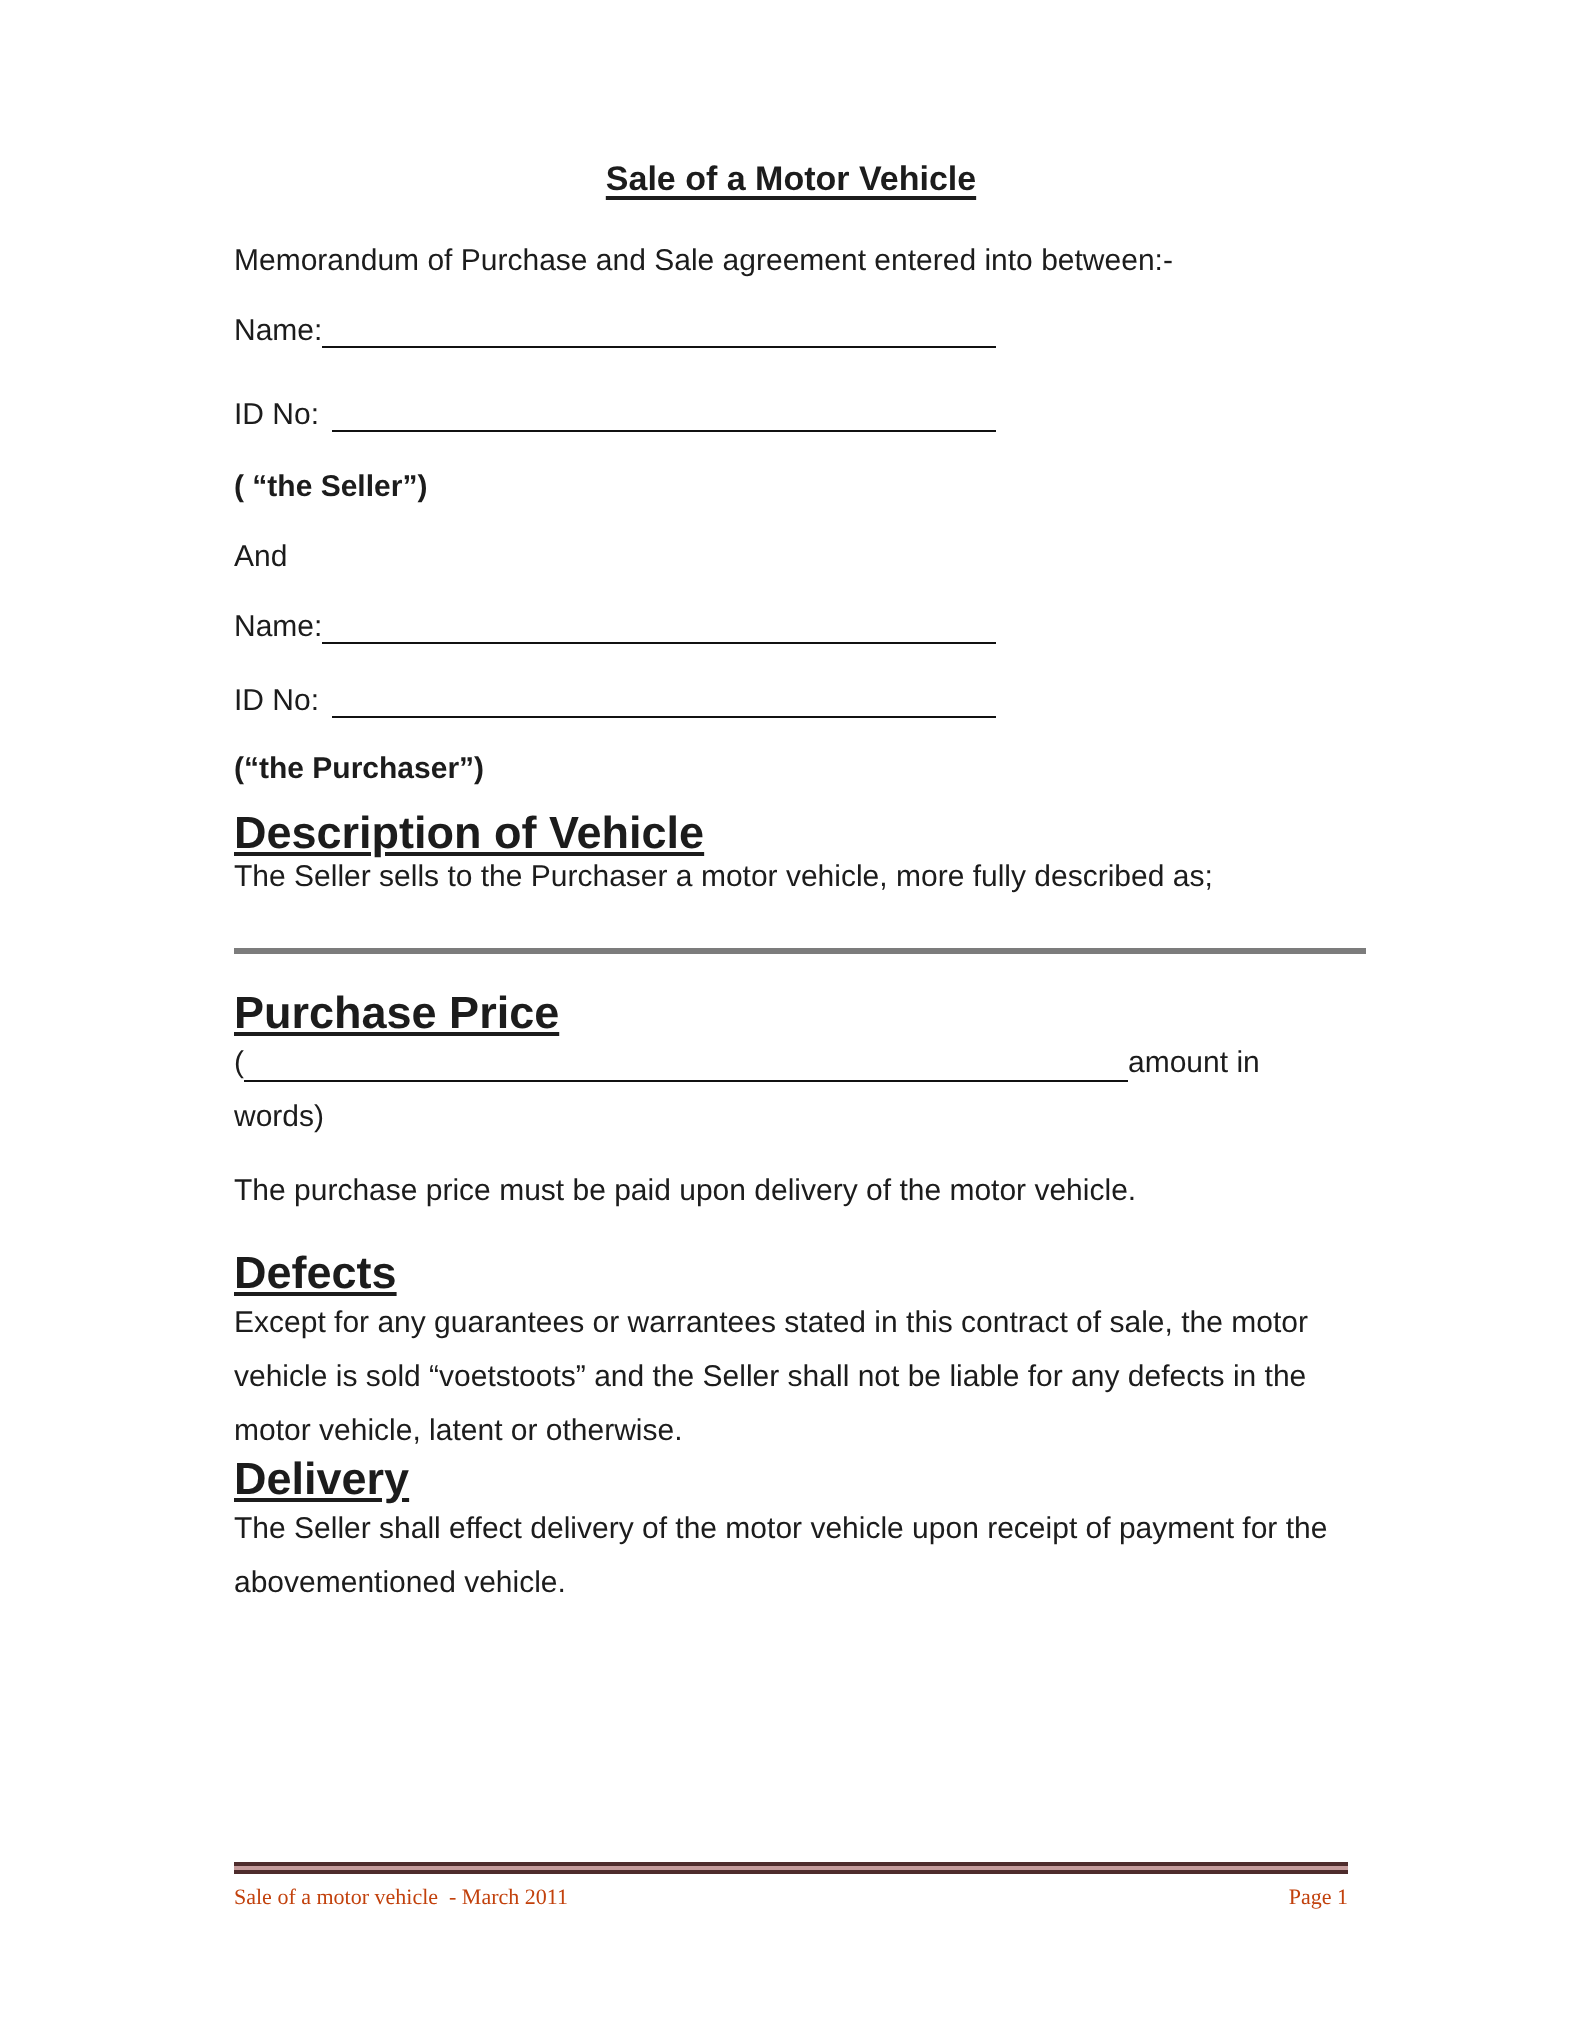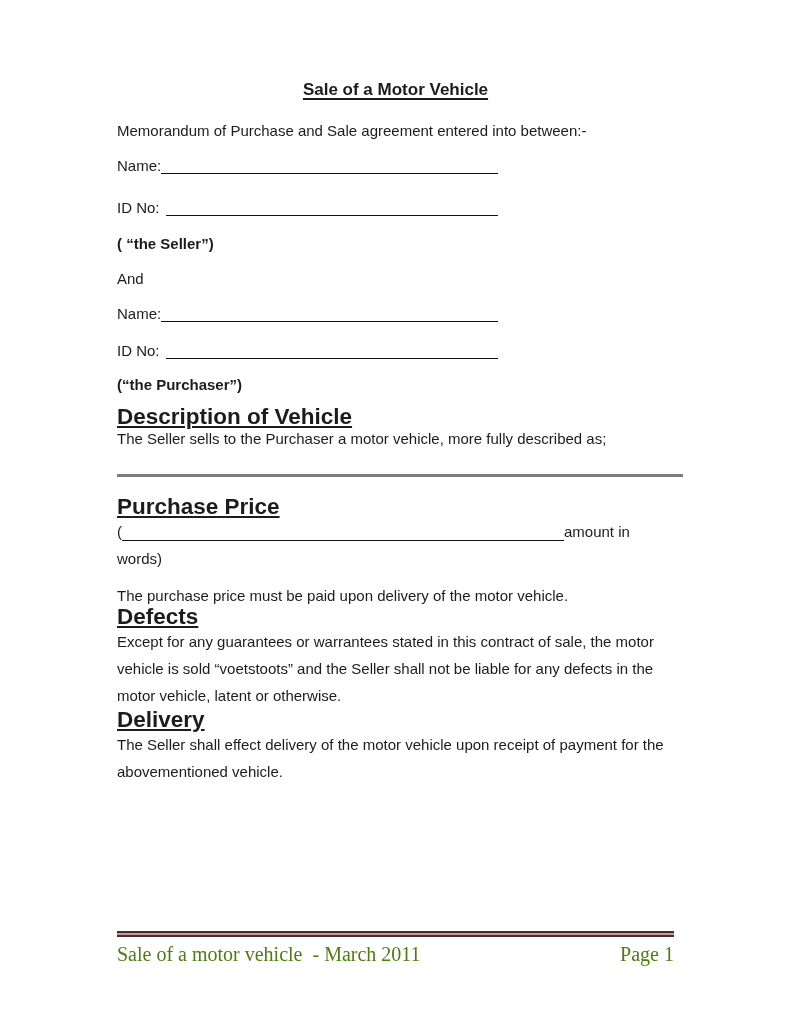--- a/index.html
+++ b/index.html
@@ -49,21 +49,21 @@
     margin-bottom: 2px;
     min-height: 1px;
   }
   .gap-sm { margin-left: 6px; }
   .mb-22 { margin-bottom: 22px; }
   .mb-17 { margin-bottom: 17px; }
   .mb-16 { margin-bottom: 16px; }
   .mb-15 { margin-bottom: 15px; }
   .mb-14 { margin-bottom: 14px; }
   .mb-13 { margin-bottom: 13px; }
-  .mb-12 { margin-bottom: 0; }
+  .mb-12 { margin-bottom: 20px; }
   .mb-11 { margin-bottom: 11px; }
 
   .section-heading {
     font-weight: bold;
     text-decoration: underline;
     text-decoration-thickness: 1.5px;
     text-underline-offset: 2px;
     line-height: 22px;
     margin: 0;
   }
@@ -105,22 +105,22 @@
     height: 2px;
     background: #c59c9c;
     border-top: 2px solid #4e2c2c;
     border-bottom: 2px solid #4e2c2c;
   }
   .footer-row {
     display: flex;
     justify-content: space-between;
     margin-top: 6px;
     font-family: "Liberation Serif", serif;
-    font-size: 20px;
-    color: #4d7c0f;
+    font-size: 11px;
+    color: #c2410c;
   }
 </style>
 </head>
 <body>
 
 <div class="sheet">
 
   <h1 class="title">Sale of a Motor Vehicle</h1>
 
   <p class="line intro">Memorandum of Purchase and Sale agreement entered into between:-</p>

